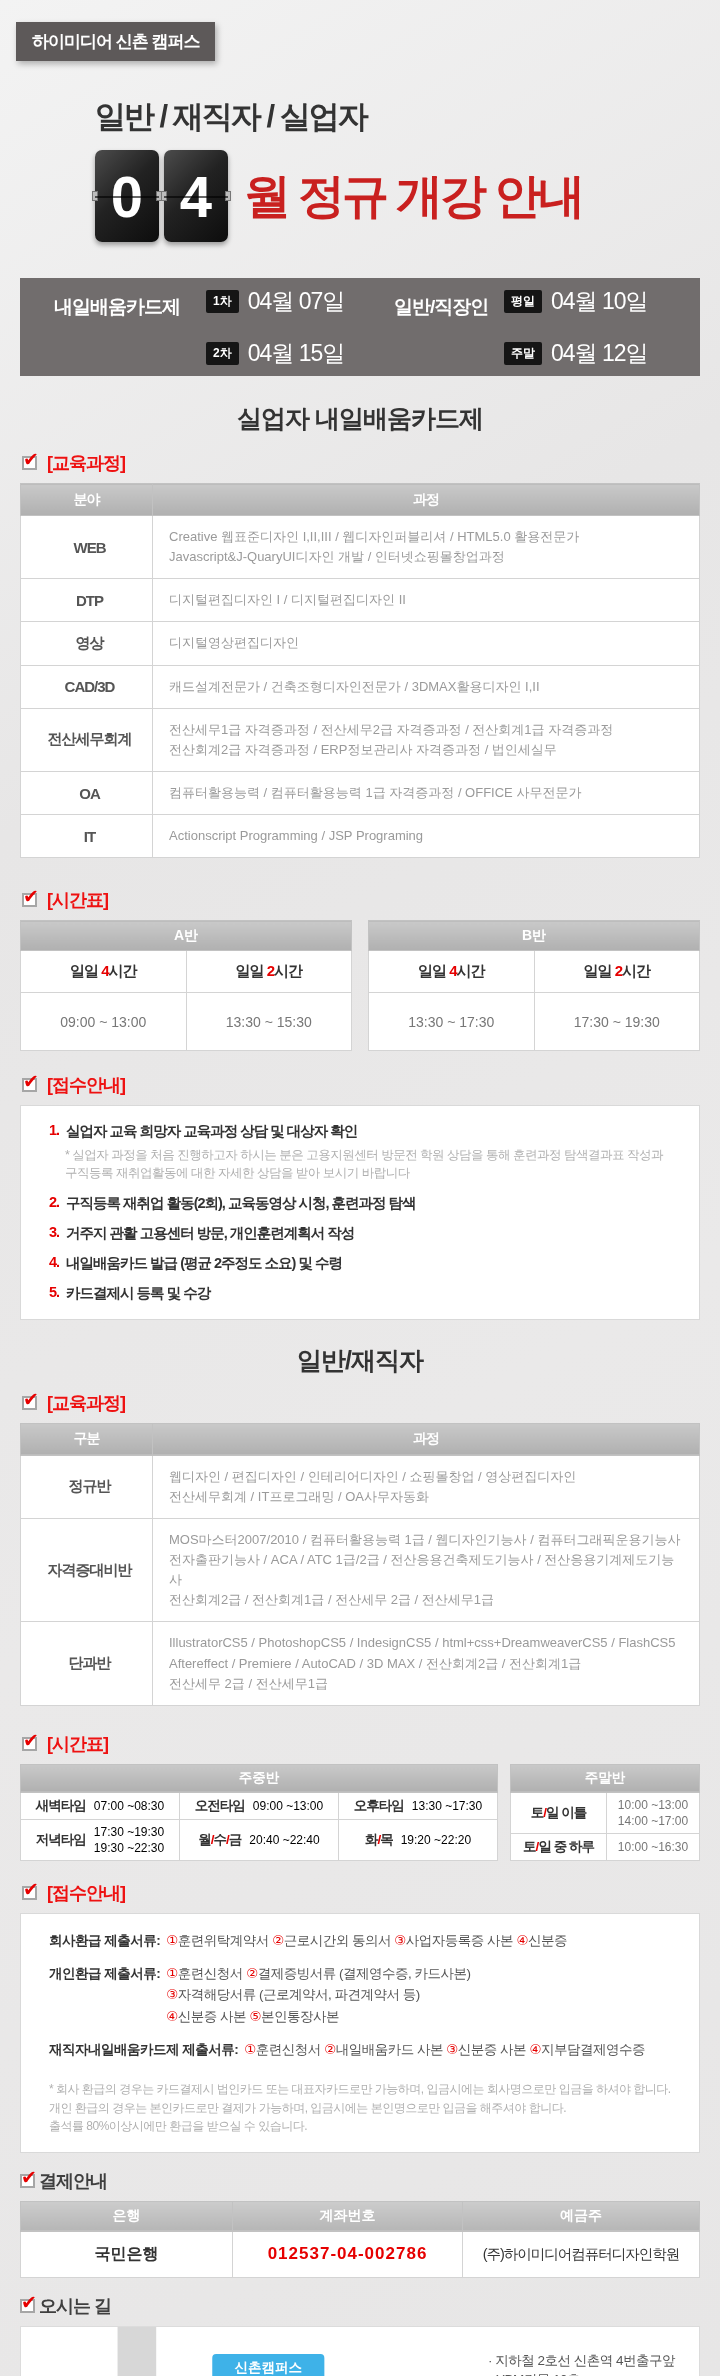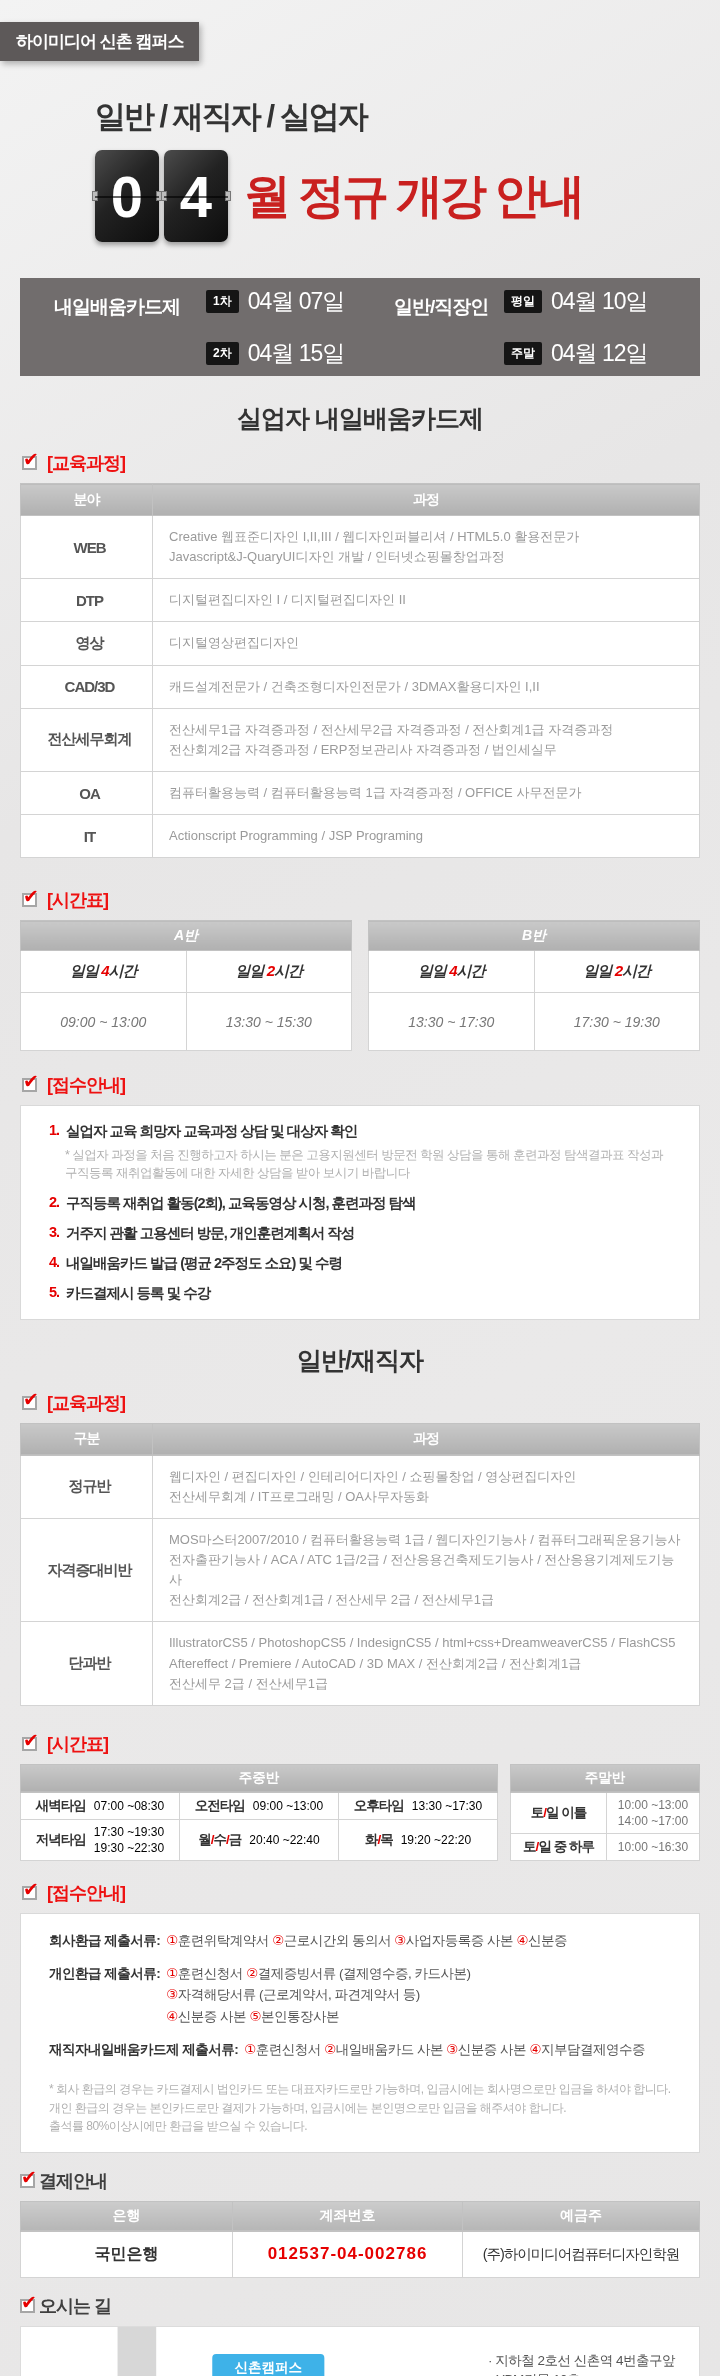--- a/index.html
+++ b/index.html
@@ -3,21 +3,21 @@
 <meta charset="utf-8">
 <style>
   *{box-sizing:border-box;margin:0;padding:0;}
   html,body{width:720px;}
   body{
     height:2376px;overflow:hidden;position:relative;
     font-family:"Liberation Sans","DejaVu Sans",sans-serif;color:#444;
     background:linear-gradient(150deg,#f3f3f3 0%,#e7e6e6 30%,#eae9e9 60%,#e7e6e6 100%);
   }
   
-  .campus-badge{position:absolute;top:22px;left:0;background:#5d5959;color:#fff;
+  .campus-badge{position:absolute;top:22px;left:16px;background:#5d5959;color:#fff;
     font-weight:bold;font-size:17px;padding:8px 16px;box-shadow:2px 3px 6px rgba(0,0,0,.28);letter-spacing:-1px;}
   
   .hero{padding:96px 0 0 95px;}
   .hero-audience{font-size:31px;font-weight:bold;color:#333;letter-spacing:-2px;}
   .hero-row{display:flex;align-items:center;gap:16px;margin-top:12px;}
   .flip{display:flex;gap:5px;}
   .tile{width:64px;height:92px;border-radius:7px;position:relative;
     background:linear-gradient(135deg,#4c4c4c,#222 45%,#0d0d0d);
     box-shadow:0 3px 5px rgba(0,0,0,.35);
     display:flex;align-items:center;justify-content:center;
@@ -46,21 +46,21 @@
   .chk{position:relative;width:15px;height:14px;border:2px solid #a6a6a6;background:#fff;display:inline-block;flex:0 0 auto;}
   .chk::after{content:"\2714";position:absolute;top:-10px;left:-1px;color:#e60000;font-size:19px;}
   
   .table-std{width:680px;margin:8px auto 0;border-collapse:collapse;background:#fff;}
   .table-std th{background:linear-gradient(#c9c9c9,#b0b0b0);color:#fff;font-size:14px;font-weight:bold;
     height:32px;border:1px solid #c2c2c2;letter-spacing:-1px;}
   .table-std td{border:1px solid #d4d4d4;}
   .table-std td.field{width:132px;text-align:center;font-weight:bold;color:#555;font-size:15px;letter-spacing:-1px;padding-left:6px;}
   .table-std td.courses{padding:11px 16px;color:#9a9a9a;font-size:13px;line-height:1.55;white-space:pre-line;}
   
-  .tt-wrap{display:flex;gap:16px;margin:8px 20px 0;font-style:italic;}
+  .tt-wrap{display:flex;gap:16px;margin:8px 20px 0;}
   .tt{flex:1;border-collapse:collapse;background:#fff;}
   .tt th{background:linear-gradient(#c9c9c9,#b0b0b0);color:#fff;font-size:14px;font-weight:bold;height:30px;border:1px solid #c2c2c2;}
   .tt td{border:1px solid #d4d4d4;text-align:center;}
   .tt td.lbl{font-weight:bold;color:#333;font-size:15px;height:42px;letter-spacing:-1px;}
   .tt td.time{color:#777;font-size:14px;height:58px;}
   .seg-accent{color:#e60000;}
   
   .box{margin:8px 20px 0;background:#fff;border:1px solid #d9d9d9;padding:14px 28px 16px;}
   .step{display:flex;gap:7px;font-size:14.5px;font-weight:bold;color:#333;margin-top:11px;letter-spacing:-1px;}
   .step-num{color:#e60000;}

